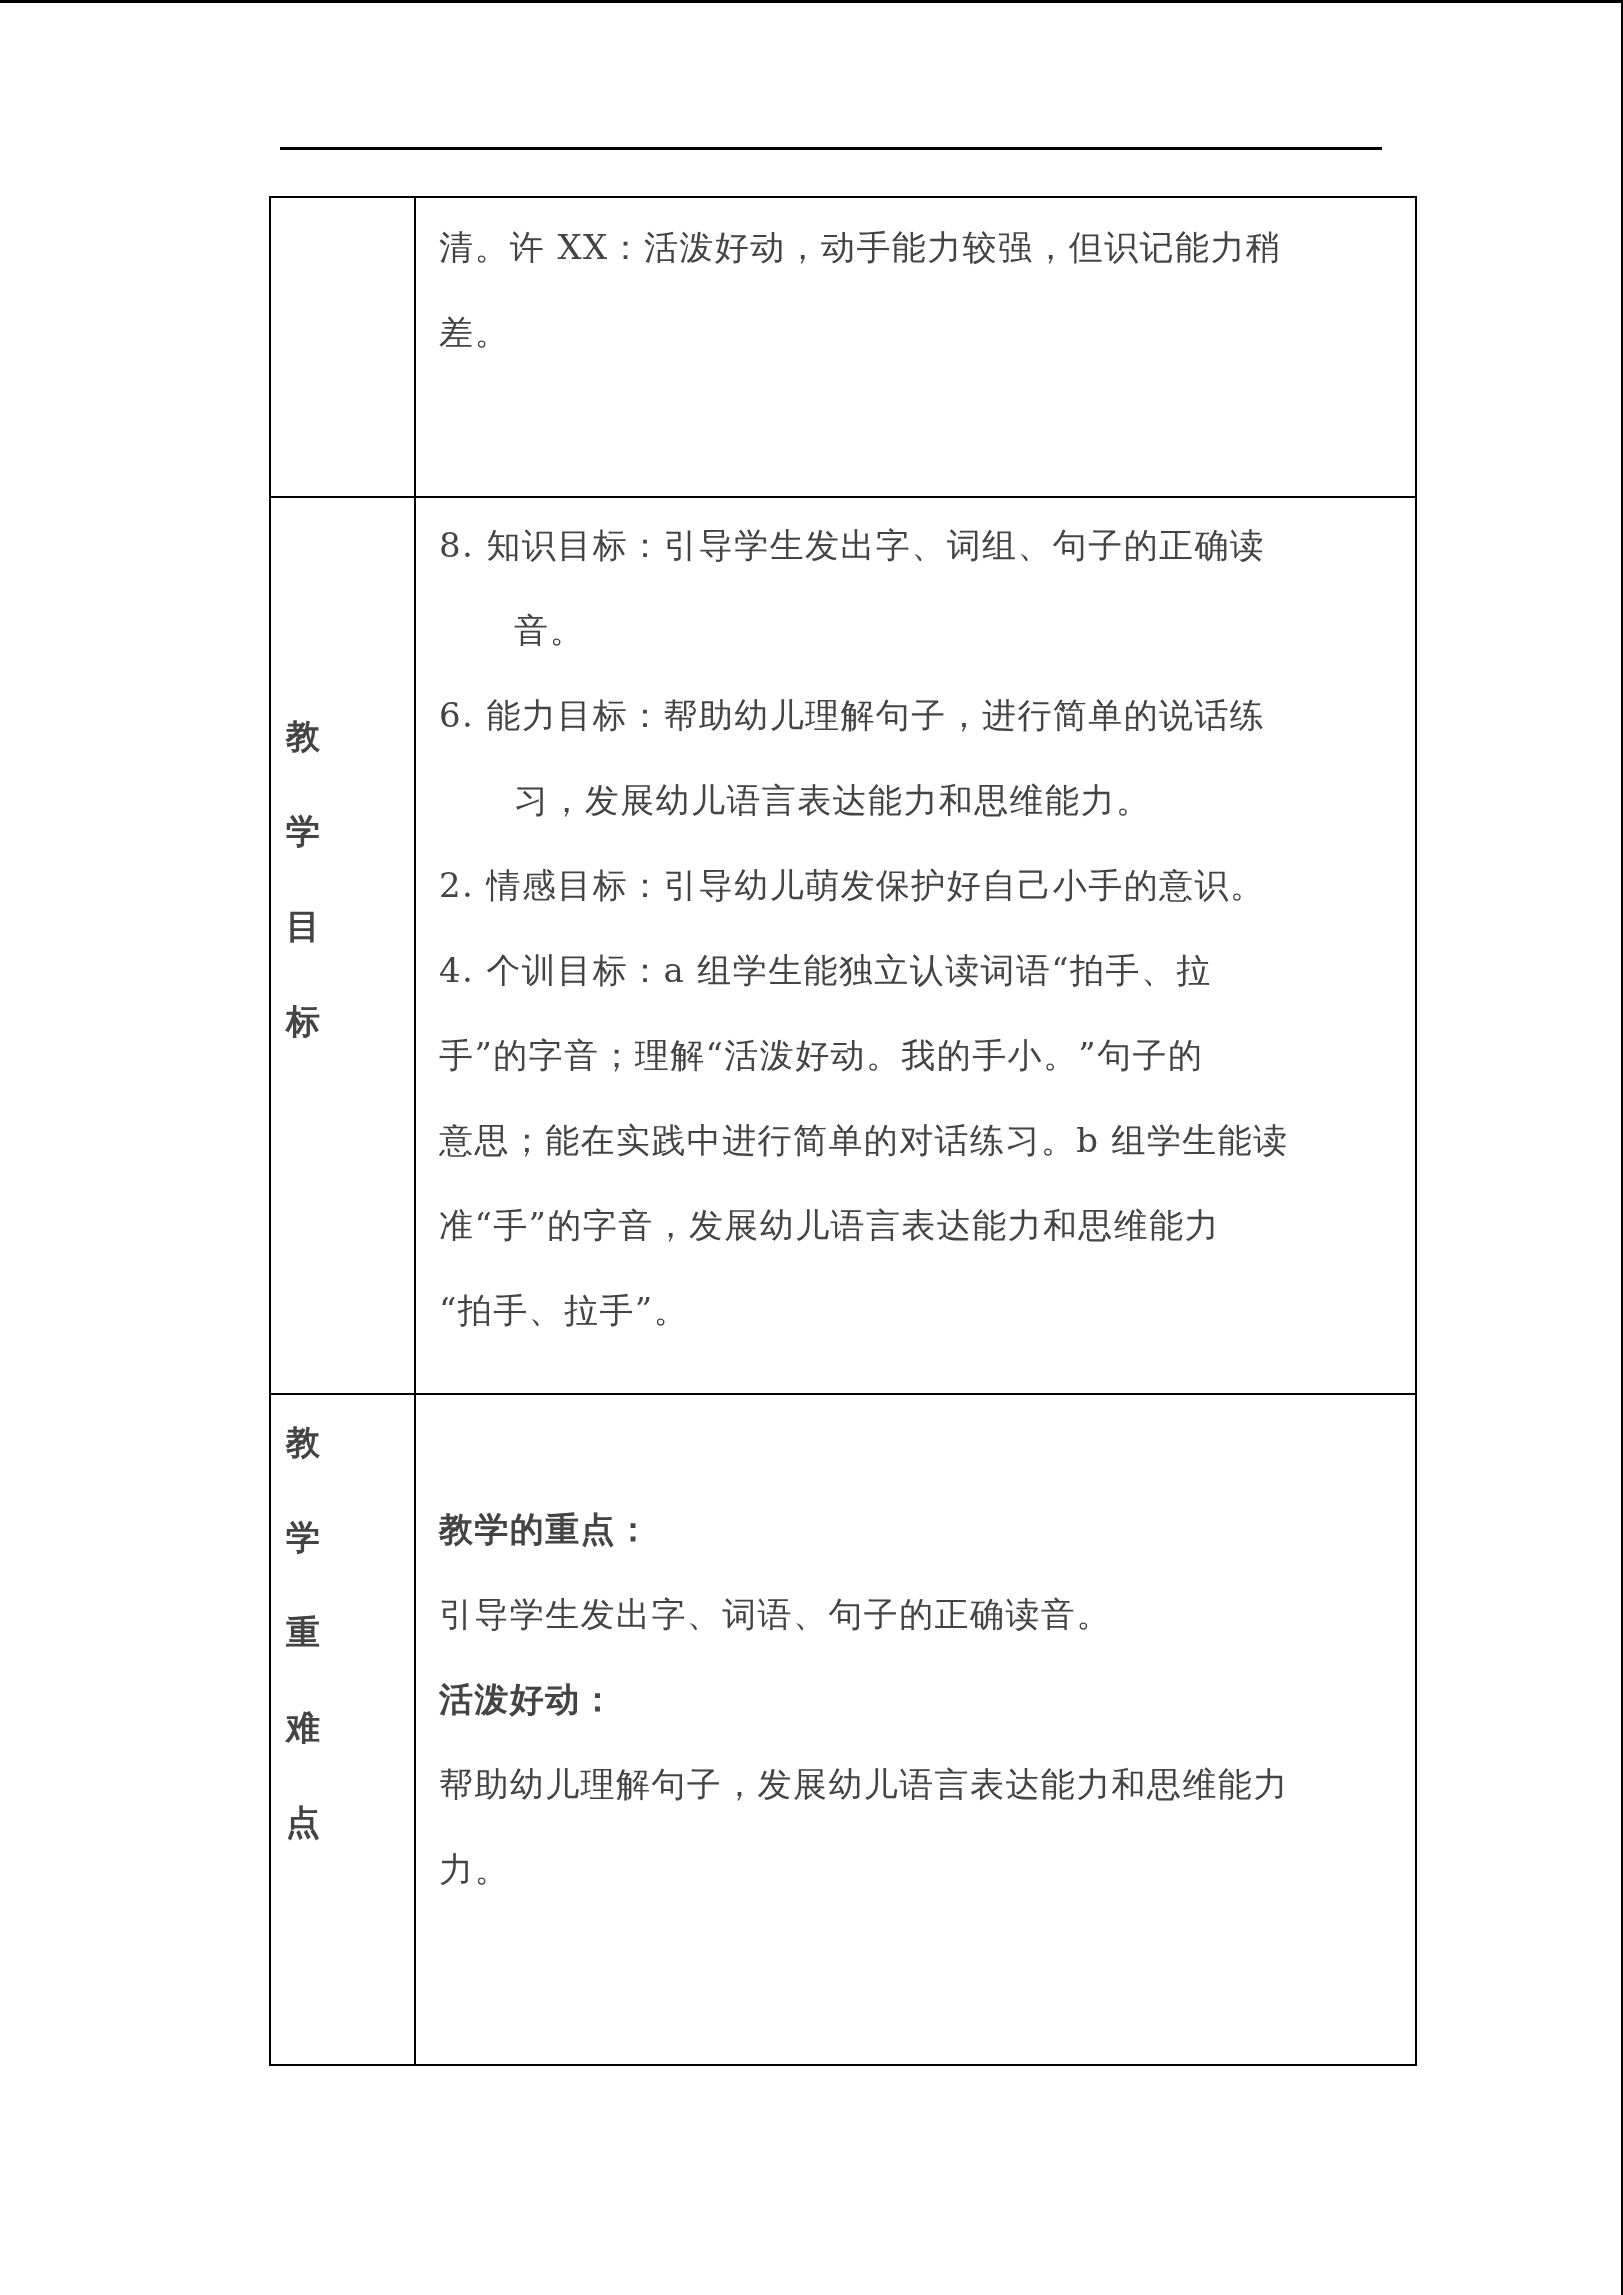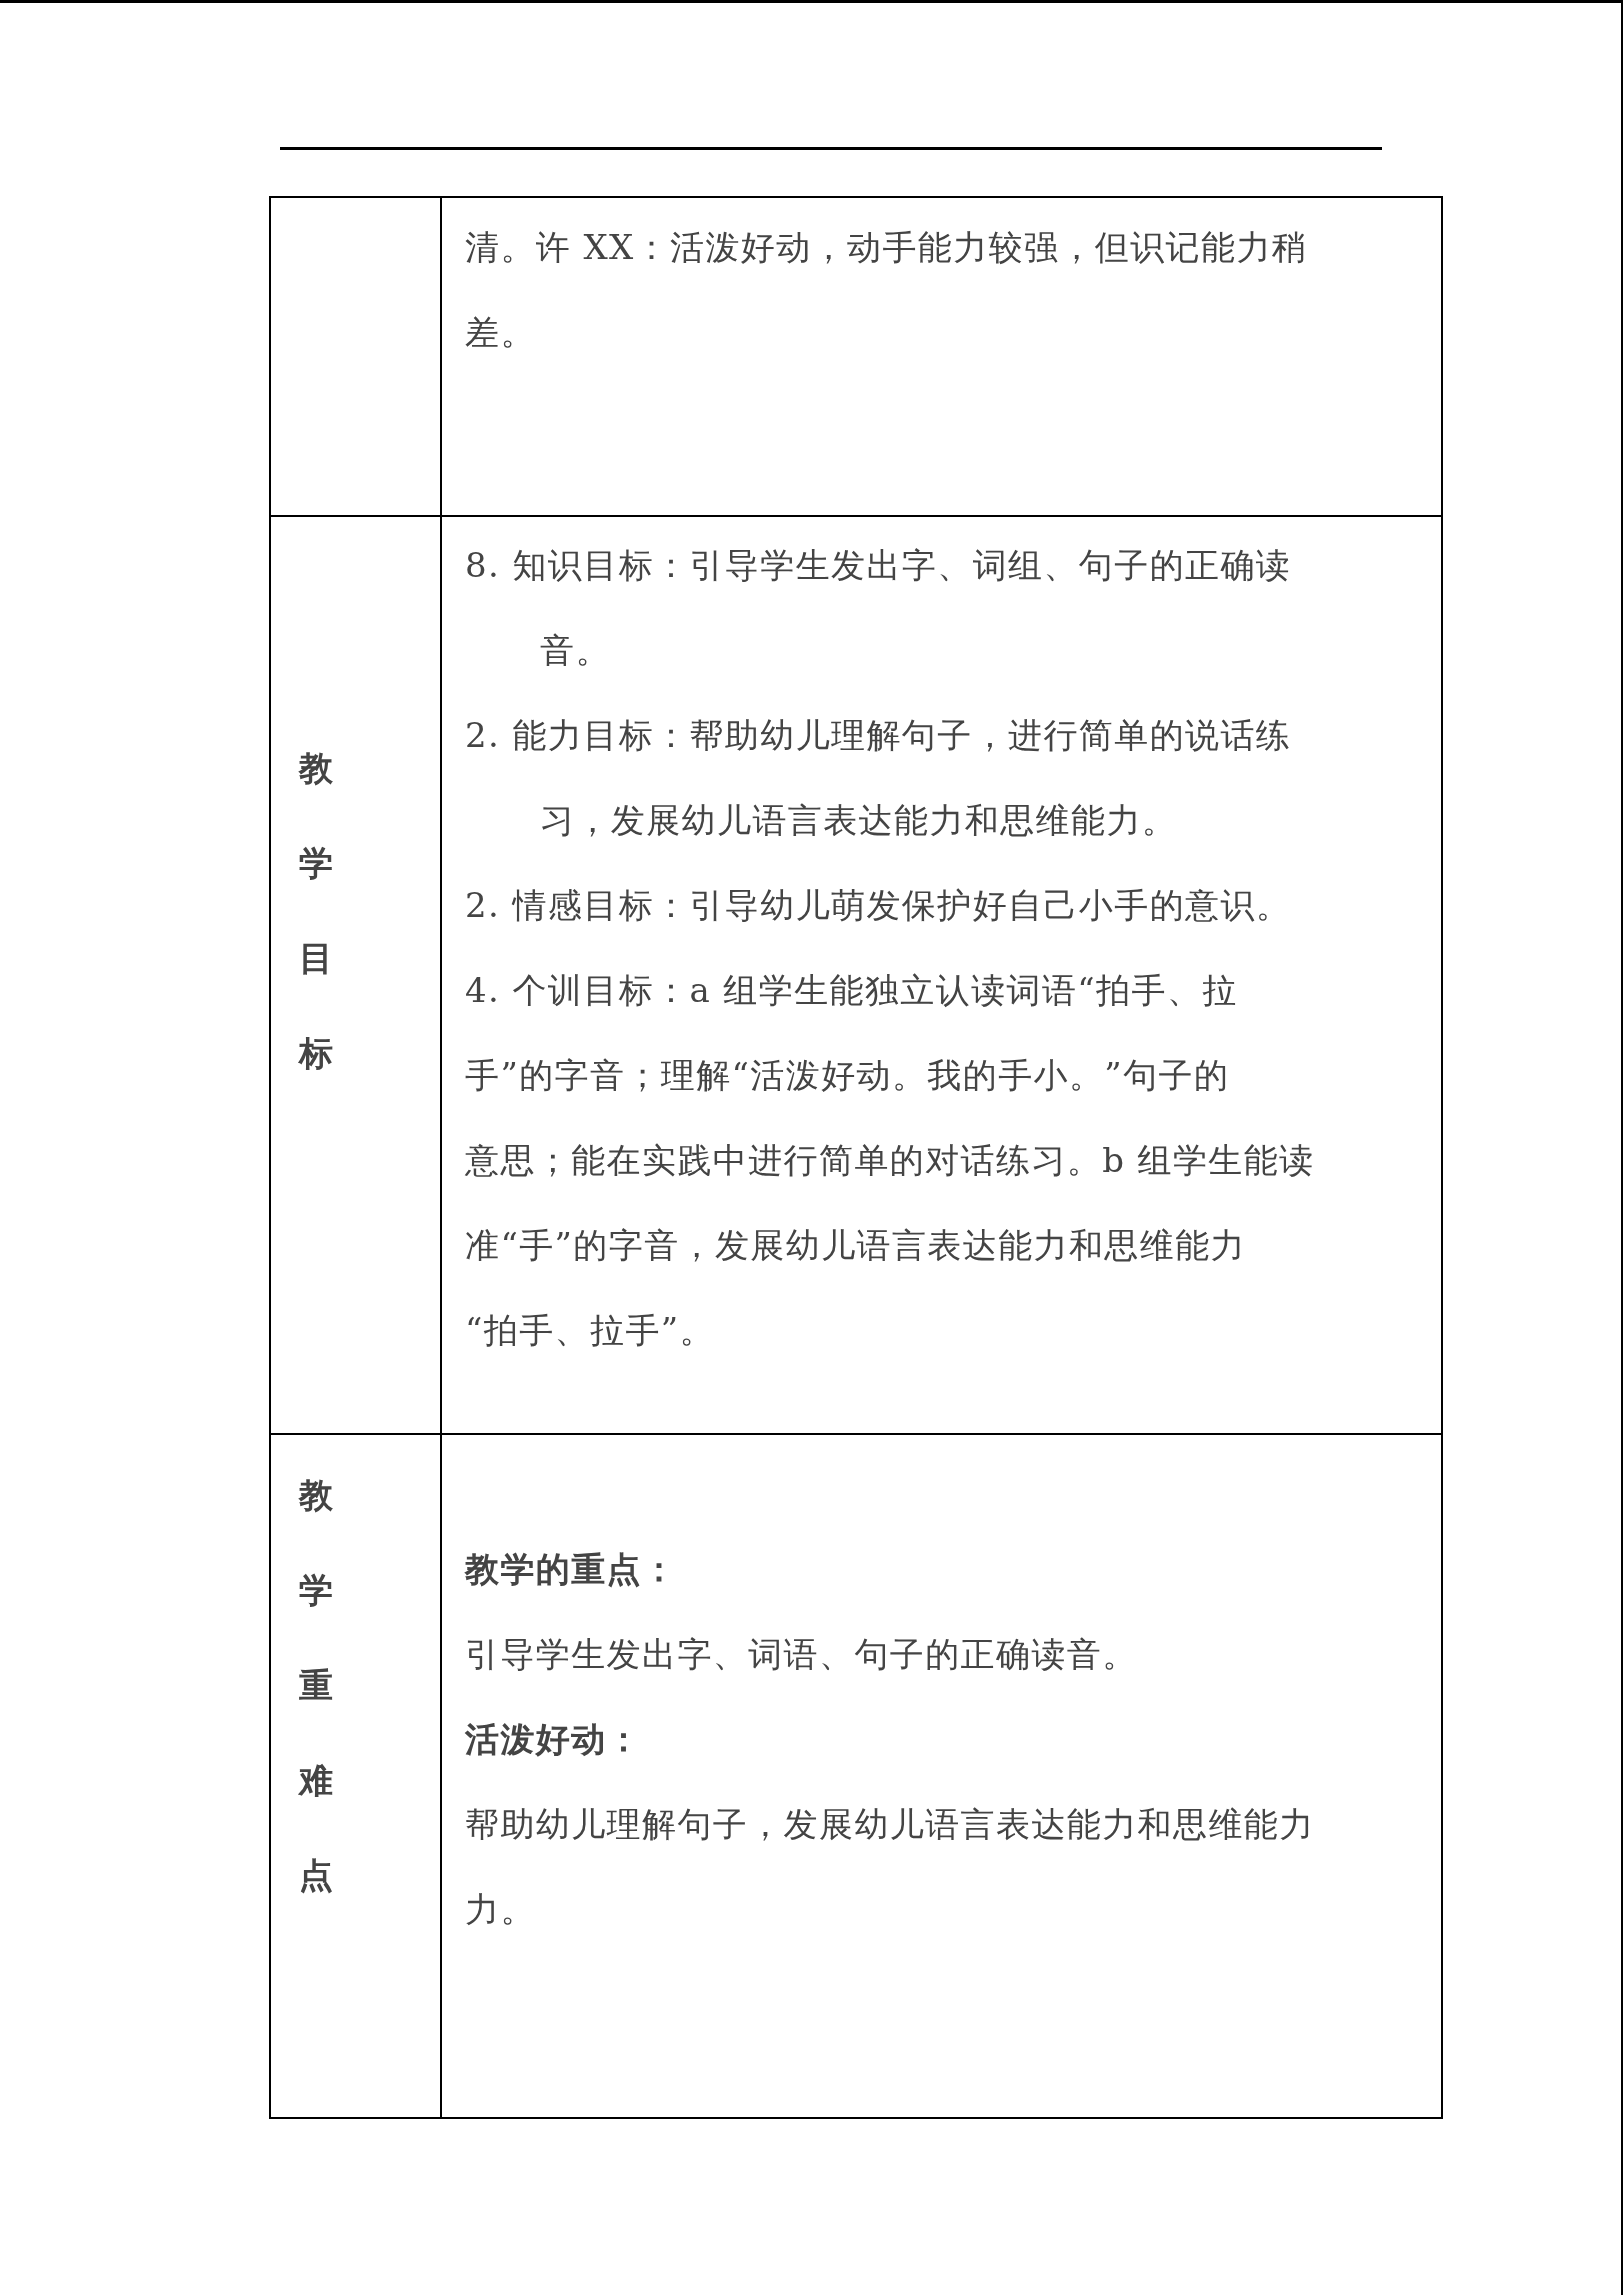--- a/index.html
+++ b/index.html
@@ -9,21 +9,21 @@
       color: #444444;
     }
     .page-top-border { position: absolute; left: 0; top: 0; width: 1623px; height: 2.7px; background: #000; }
     .page-right-border { position: absolute; right: 0; top: 0; width: 2px; height: 2295px; background: #000; }
     .header-rule { position: absolute; left: 280px; top: 147px; width: 1102px; height: 2.7px; background: #000; }
 
     .lesson-table {
       position: absolute; left: 269px; top: 196px; width: 1106px;
       border-collapse: collapse; table-layout: fixed;
     }
-    .lesson-table td { border: 2.7px solid #000; vertical-align: top; padding: 13px; margin-top: 8px; }
+    .lesson-table td { border: 2.7px solid #000; vertical-align: top; padding: 0; margin-top: 8px; }
     .lesson-table td.label-cell { width: 143px; }
     .lesson-table td.content-cell { width: 960px; padding-left: 23px; padding-right: 16.4px; }
 
     .row-profile td { height: 291px; }
     .row-objectives td { height: 890px; }
     .row-keypoints td { height: 577px; }
 
     .line { font-size: 34px; line-height: 85px; white-space: nowrap; letter-spacing: 1.4px; }
     .row-profile .content-cell { padding-top: 6.8px; }
     .row-objectives .content-cell { padding-top: 5.5px; }
@@ -58,21 +58,21 @@
       <div class="vlabel">
         <span class="vchar">教</span>
         <span class="vchar">学</span>
         <span class="vchar">目</span>
         <span class="vchar">标</span>
       </div>
     </td>
     <td class="content-cell">
       <div class="line">8. 知识目标：引导学生发出字、词组、句子的正确读</div>
       <div class="line indent">音。</div>
-      <div class="line">2. 能力目标：帮助幼儿理解句子，进行简单的说话练</div>
+      <div class="line">6. 能力目标：帮助幼儿理解句子，进行简单的说话练</div>
       <div class="line indent">习，发展幼儿语言表达能力和思维能力。</div>
       <div class="line">2. 情感目标：引导幼儿萌发保护好自己小手的意识。</div>
       <div class="line">4.  个训目标：a 组学生能独立认读词语“拍手、拉</div>
       <div class="line">手”的字音；理解“活泼好动。我的手小。”句子的</div>
       <div class="line">意思；能在实践中进行简单的对话练习。b 组学生能读</div>
       <div class="line">准“手”的字音，发展幼儿语言表达能力和思维能力</div>
       <div class="line">“拍手、拉手”。</div>
     </td>
   </tr>
 

